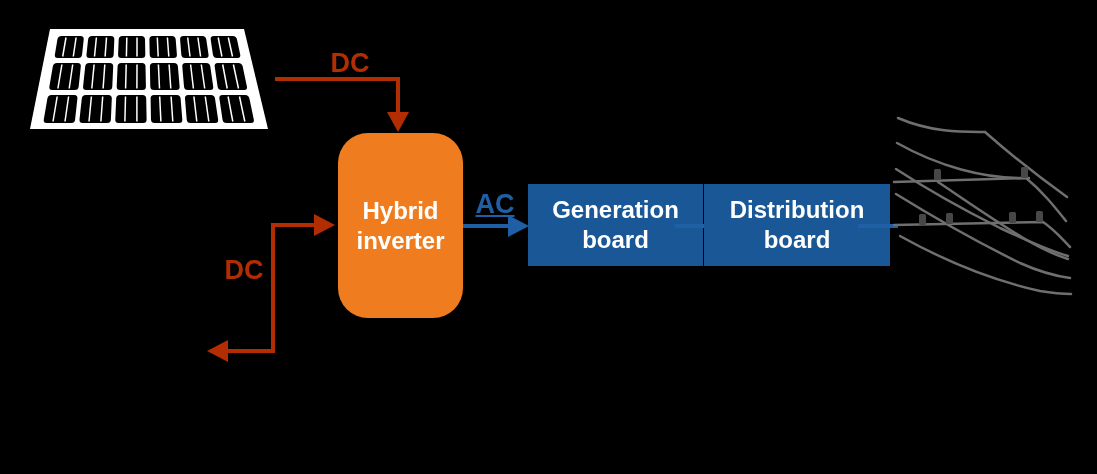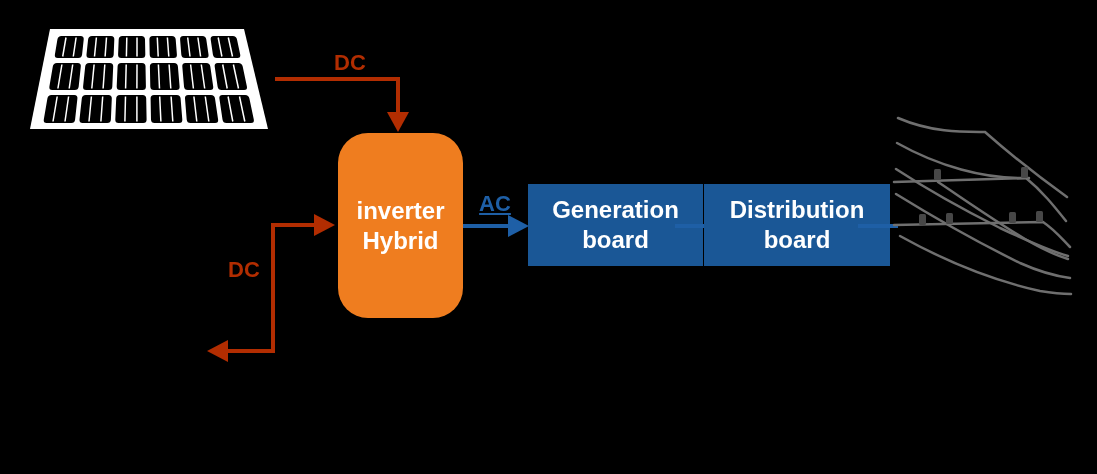--- a/index.html
+++ b/index.html
@@ -9,21 +9,21 @@
   }
   
   .node{
     position:absolute;display:flex;flex-direction:column;align-items:center;justify-content:center;
     color:#fff;font-weight:bold;font-size:24px;line-height:30px;text-align:center;
   }
   .node-inverter{left:338px;top:133px;width:125px;height:185px;border-radius:30px;background:var(--inverter-orange,#EF7D1F);}
   .node-meter{left:528px;top:184px;width:175px;height:82px;background:var(--box-blue,#1A5796);}
   .node-board{left:704px;top:184px;width:186px;height:82px;background:var(--box-blue,#1A5796);}
   
-  .flow-label{position:absolute;width:60px;text-align:center;font-weight:bold;font-size:22px;line-height:32px;}
+  .flow-label{position:absolute;width:60px;text-align:center;font-weight:bold;font-size:27px;line-height:32px;}
   .lbl-dc{color:var(--dc-red,#B22D01);}
   .lbl-ac{color:var(--ac-blue,#1E5FA6);text-decoration:underline;}
   .lbl-dc-top{left:320px;top:47px;}
   .lbl-dc-bat{left:214px;top:254px;}
   .lbl-ac-pos{left:465px;top:188px;}
   
   .seg{position:absolute;}
   .seg-red{background:var(--dc-red,#B22D01);}
   .seg-blue{background:var(--ac-blue,#1E5FA6);}
   .dc1-h{left:275px;top:77px;width:125px;height:4px;}
@@ -61,22 +61,22 @@
   <div class="flow-label lbl-dc lbl-dc-top">DC</div>
 
   <div class="seg seg-red dc2-h1"></div>
   <div class="arr arr-right-red"></div>
   <div class="seg seg-red dc2-v"></div>
   <div class="seg seg-red dc2-h2"></div>
   <div class="arr arr-left-red"></div>
   <div class="flow-label lbl-dc lbl-dc-bat">DC</div>
 
   <div class="node node-inverter">
+    <span>Hybrid</span>
     <span>inverter</span>
-    <span>Hybrid</span>
   </div>
 
   <div class="flow-label lbl-ac lbl-ac-pos">AC</div>
   <div class="seg seg-blue ac-h"></div>
   <div class="arr arr-right-blue"></div>
 
   <div class="node node-meter">
     <span>Generation</span>
     <span>board</span>
   </div>

